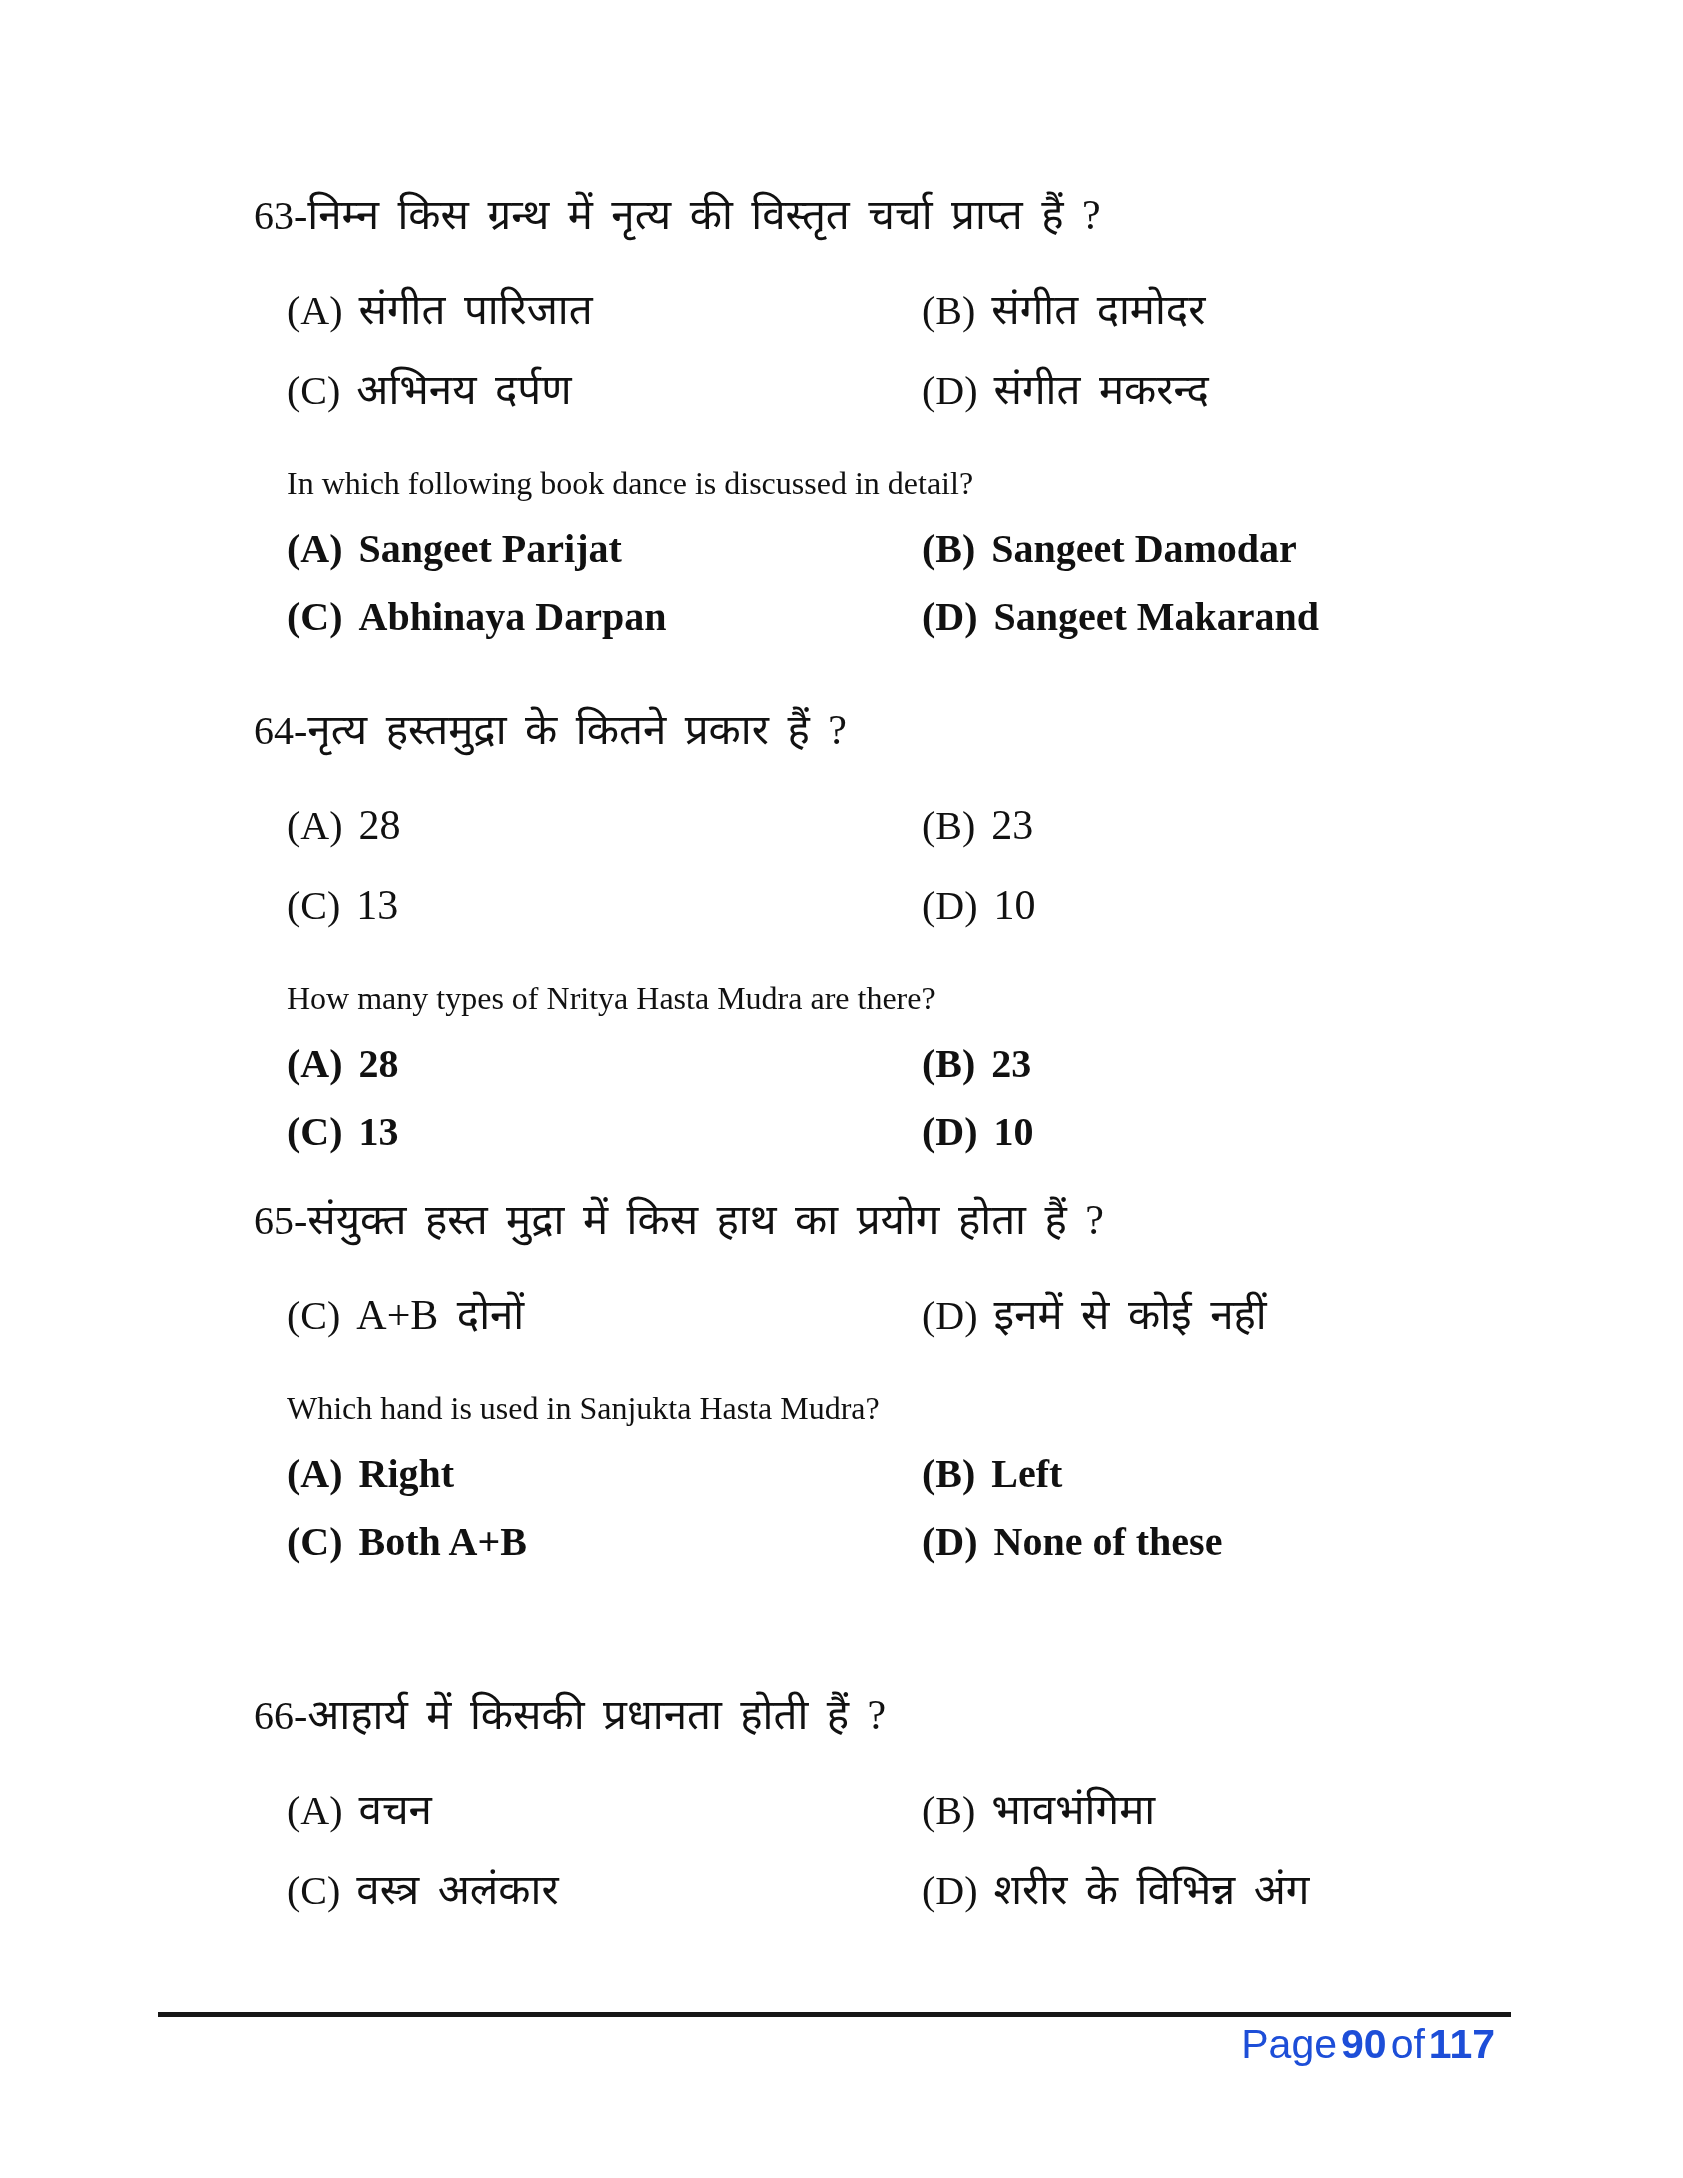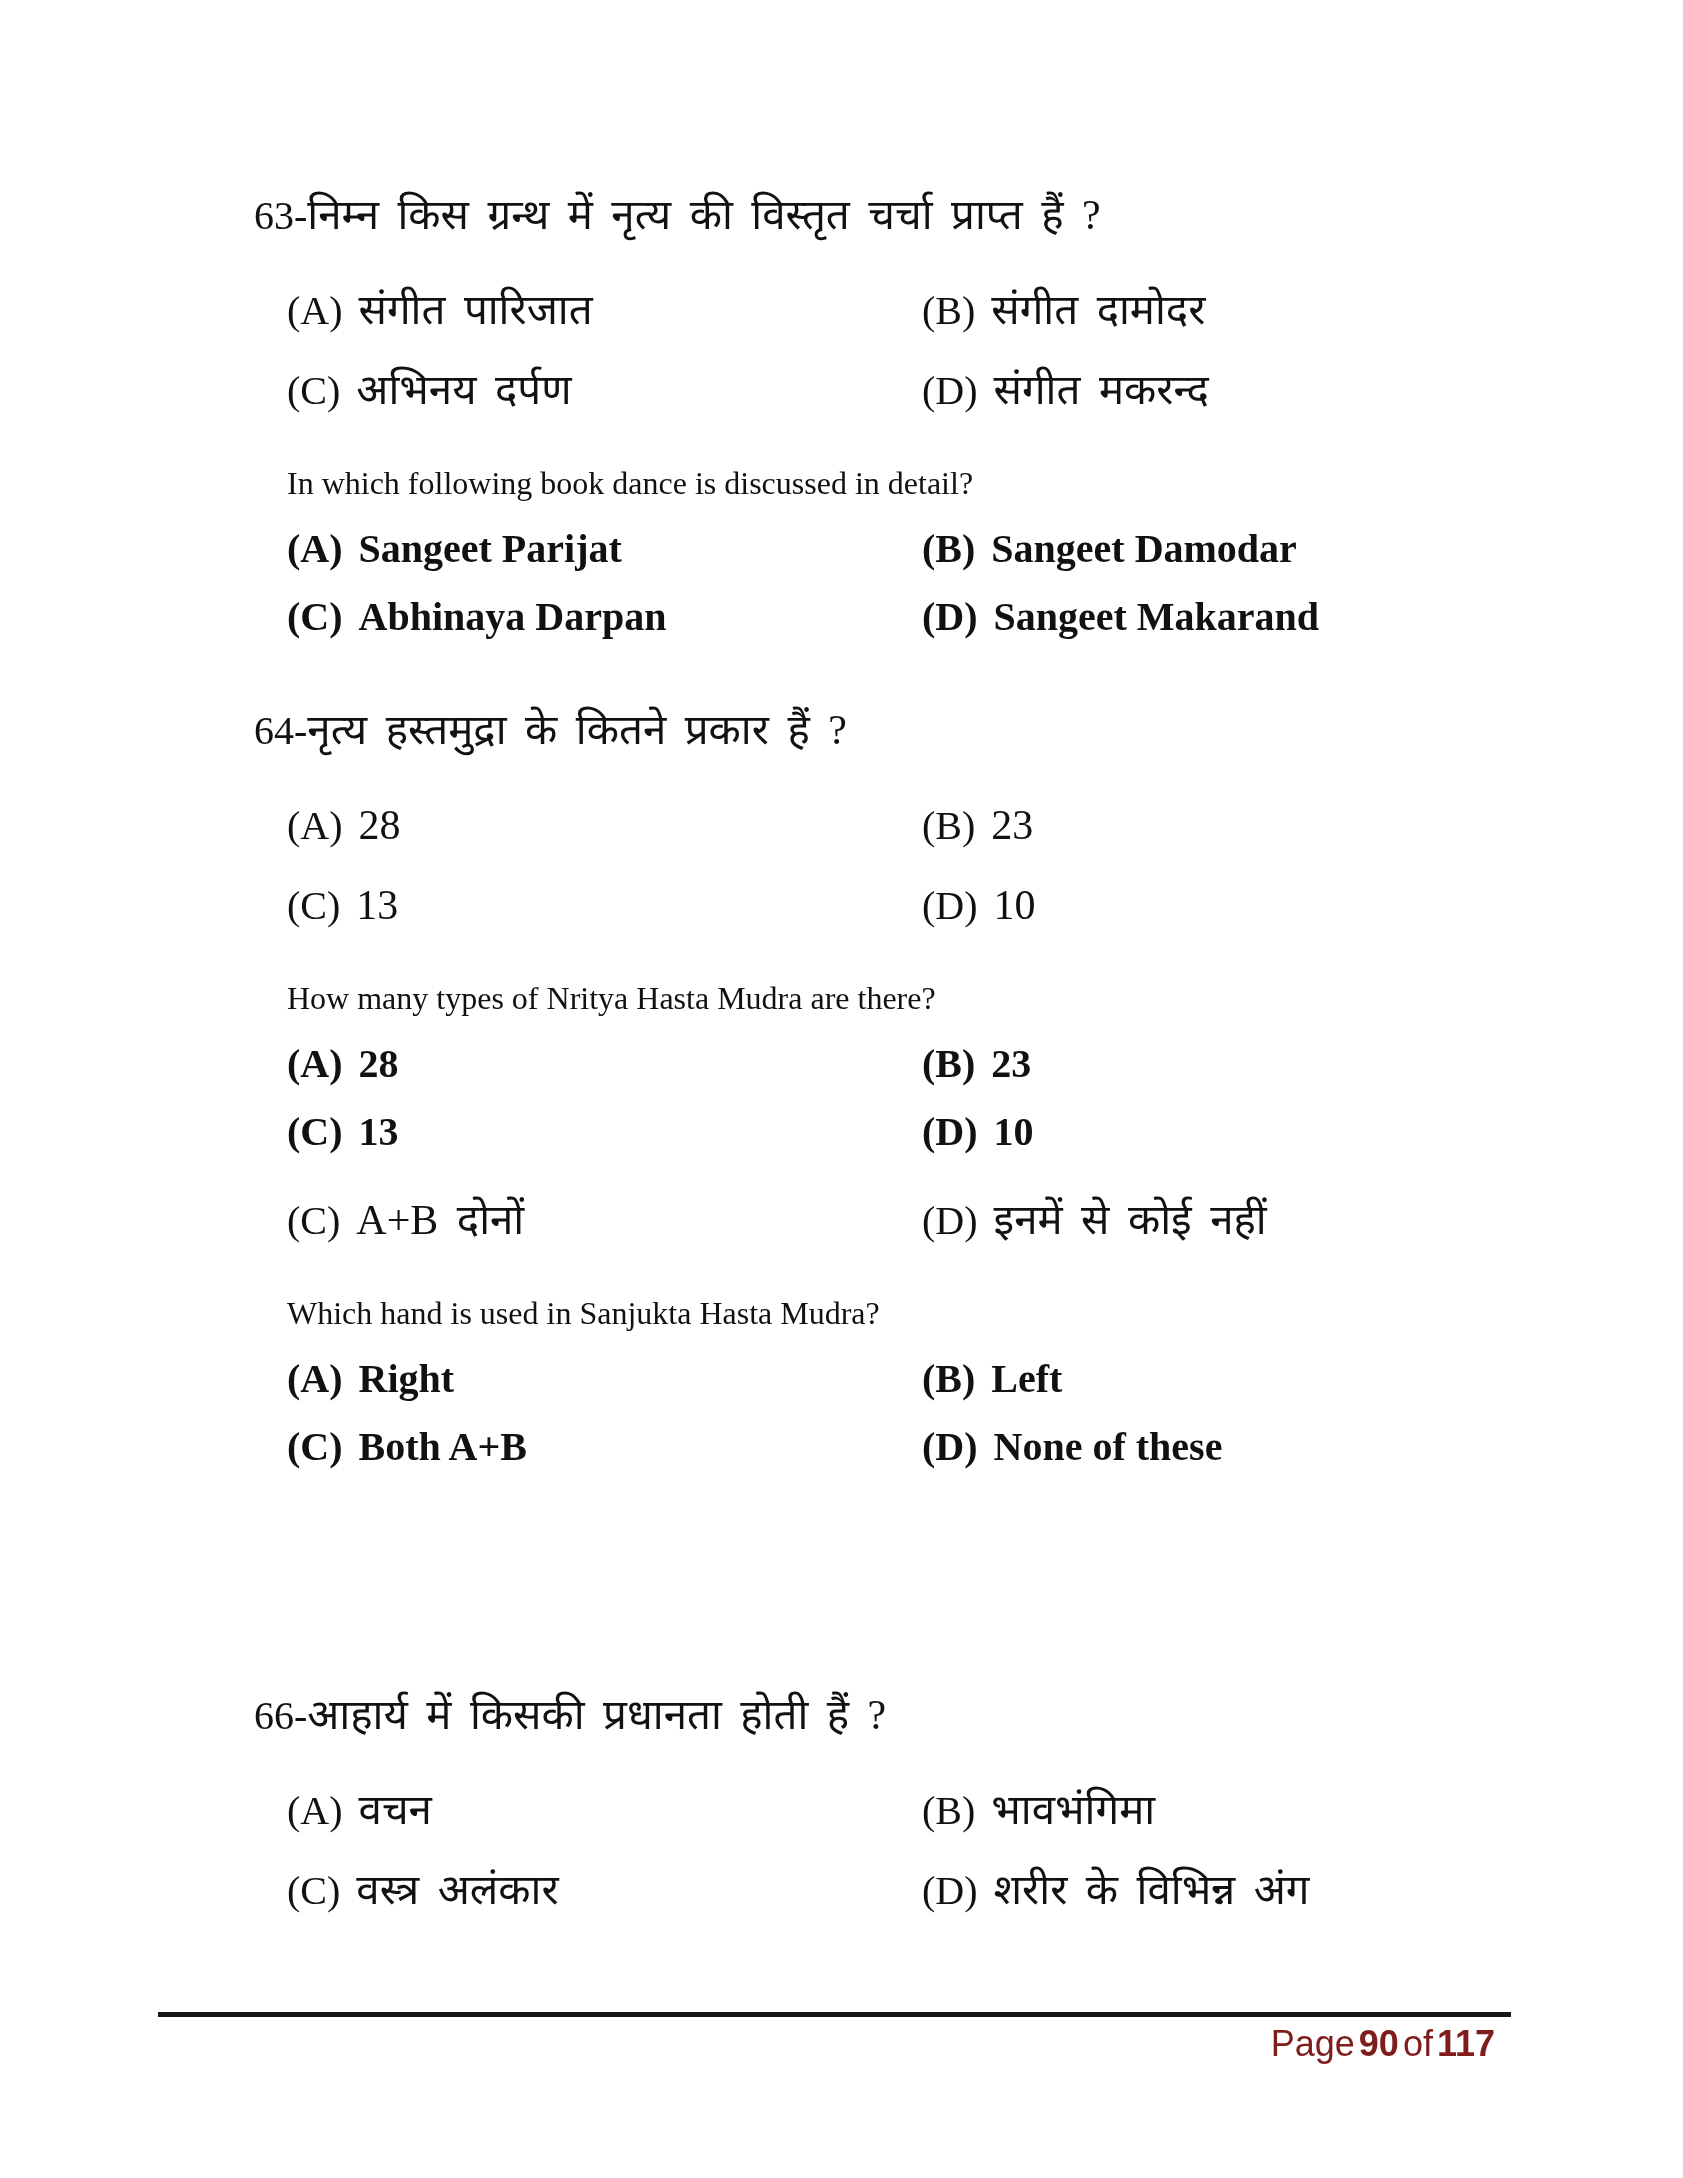--- a/index.html
+++ b/index.html
@@ -72,23 +72,23 @@
     left: 158px;
     width: 1353px;
     height: 5px;
     background: #161616;
   }
   .footer-text {
     position: absolute;
     top: 2024px;
     right: 188px;
     font-family: "Liberation Sans", sans-serif;
-    font-size: 36px;
+    font-size: 41px;
     line-height: 40px;
-    color: #7f1d1d;
+    color: #1d4ed8;
     white-space: nowrap;
   }
   .footer-text b { font-weight: bold; }
   .footer-text span { margin: 0 4px; }
 </style>
 </head>
 <body>
 
 <section class="question-block" id="q63">
   <p class="q-head"><span class="q-num">63-</span><span class="hindi-text">निम्न किस ग्रन्थ में नृत्य की विस्तृत चर्चा प्राप्त हैं ?</span></p>
@@ -126,20 +126,21 @@
     <p class="opt"><span class="opt-label">(A)</span><span>28</span></p>
     <p class="opt"><span class="opt-label">(B)</span><span>23</span></p>
   </div>
   <div class="opts eng">
     <p class="opt"><span class="opt-label">(C)</span><span>13</span></p>
     <p class="opt"><span class="opt-label">(D)</span><span>10</span></p>
   </div>
 </section>
 
 <section class="question-block" id="q65">
+  <p class="q-head"><span class="q-num">65-</span><span class="hindi-text">संयुक्त हस्त मुद्रा में किस हाथ का प्रयोग होता हैं ?</span></p>
   <div class="opts last-hindi">
     <p class="opt"><span class="opt-label">(C)</span><span class="hindi-text">A+B दोनों</span></p>
     <p class="opt"><span class="opt-label">(D)</span><span class="hindi-text">इनमें से कोई नहीं</span></p>
   </div>
   <p class="eng-q">Which hand is used in Sanjukta Hasta Mudra?</p>
   <div class="opts eng">
     <p class="opt"><span class="opt-label">(A)</span><span>Right</span></p>
     <p class="opt"><span class="opt-label">(B)</span><span>Left</span></p>
   </div>
   <div class="opts eng">

